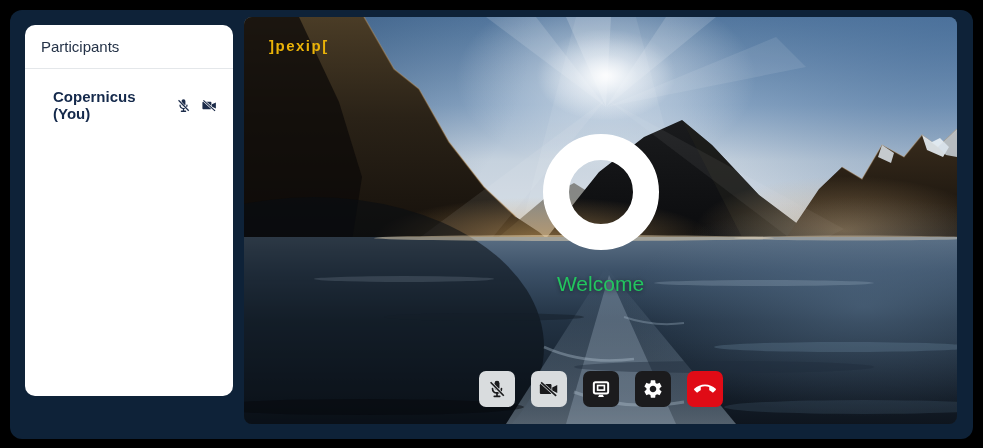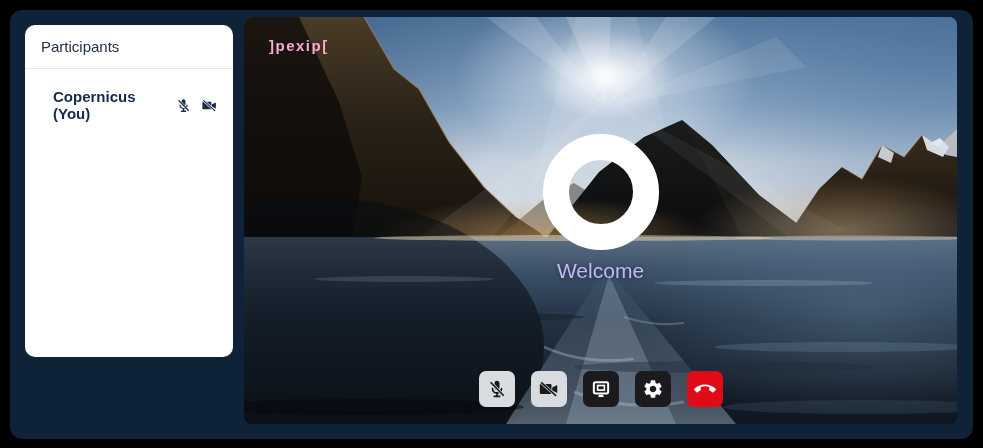--- a/index.html
+++ b/index.html
@@ -6,21 +6,21 @@
   body{
     width:983px;height:448px;background:#000;position:relative;overflow:hidden;
     font-family:"Liberation Sans", sans-serif;
   }
   .app{
     position:absolute;left:10px;top:10px;width:963px;height:429px;
     background:#0e2238;border-radius:12px;
   }
   
   .sidebar{
-    position:absolute;left:15px;top:15px;width:208px;height:332px;
+    position:absolute;left:15px;top:15px;width:208px;height:371px;
     background:#ffffff;border-radius:10px;overflow:hidden;
   }
   .sidebar-header{
     padding:14px 16px 13px;color:#243247;font-size:15px;line-height:16px;
   }
   .sidebar-divider{height:1px;background:#e4e7ea;}
   .participant-row{
     display:flex;align-items:center;justify-content:space-between;
     padding:19px 14px 0 16px;
   }
@@ -28,33 +28,33 @@
   .participant-icons{display:flex;gap:8px;align-items:center;color:#1b2b49;}
   .participant-icons svg{display:block;}
   
   .video{
     position:absolute;left:234px;top:7px;width:713px;height:407px;
     border-radius:8px;overflow:hidden;background:#18222e;
   }
   .scene{position:absolute;inset:0;}
   .scene svg{display:block;width:100%;height:100%;}
   .watermark{
-    position:absolute;left:25px;top:20px;color:#f9a8d4;font-weight:bold;
+    position:absolute;left:25px;top:20px;color:#eab308;font-weight:bold;
     font-size:15px;letter-spacing:1.5px;user-select:none;
   }
   .center-overlay{
     position:absolute;left:0;right:0;top:117px;
     display:flex;flex-direction:column;align-items:center;pointer-events:none;
   }
   .ring{
     width:116px;height:116px;box-sizing:border-box;
     border:26px solid #ffffff;border-radius:50%;
   }
   .welcome{
-    margin-top:9px;color:#c4b5fd;font-size:21px;
+    margin-top:22px;color:#22c55e;font-size:21px;
     text-shadow:0 1px 4px rgba(0,0,0,.45);
   }
   
   .controls{
     position:absolute;left:0;right:0;bottom:17px;
     display:flex;justify-content:center;gap:16px;
   }
   .ctrl{
     width:36px;height:36px;border:none;border-radius:7px;padding:0;
     display:flex;align-items:center;justify-content:center;cursor:pointer;

